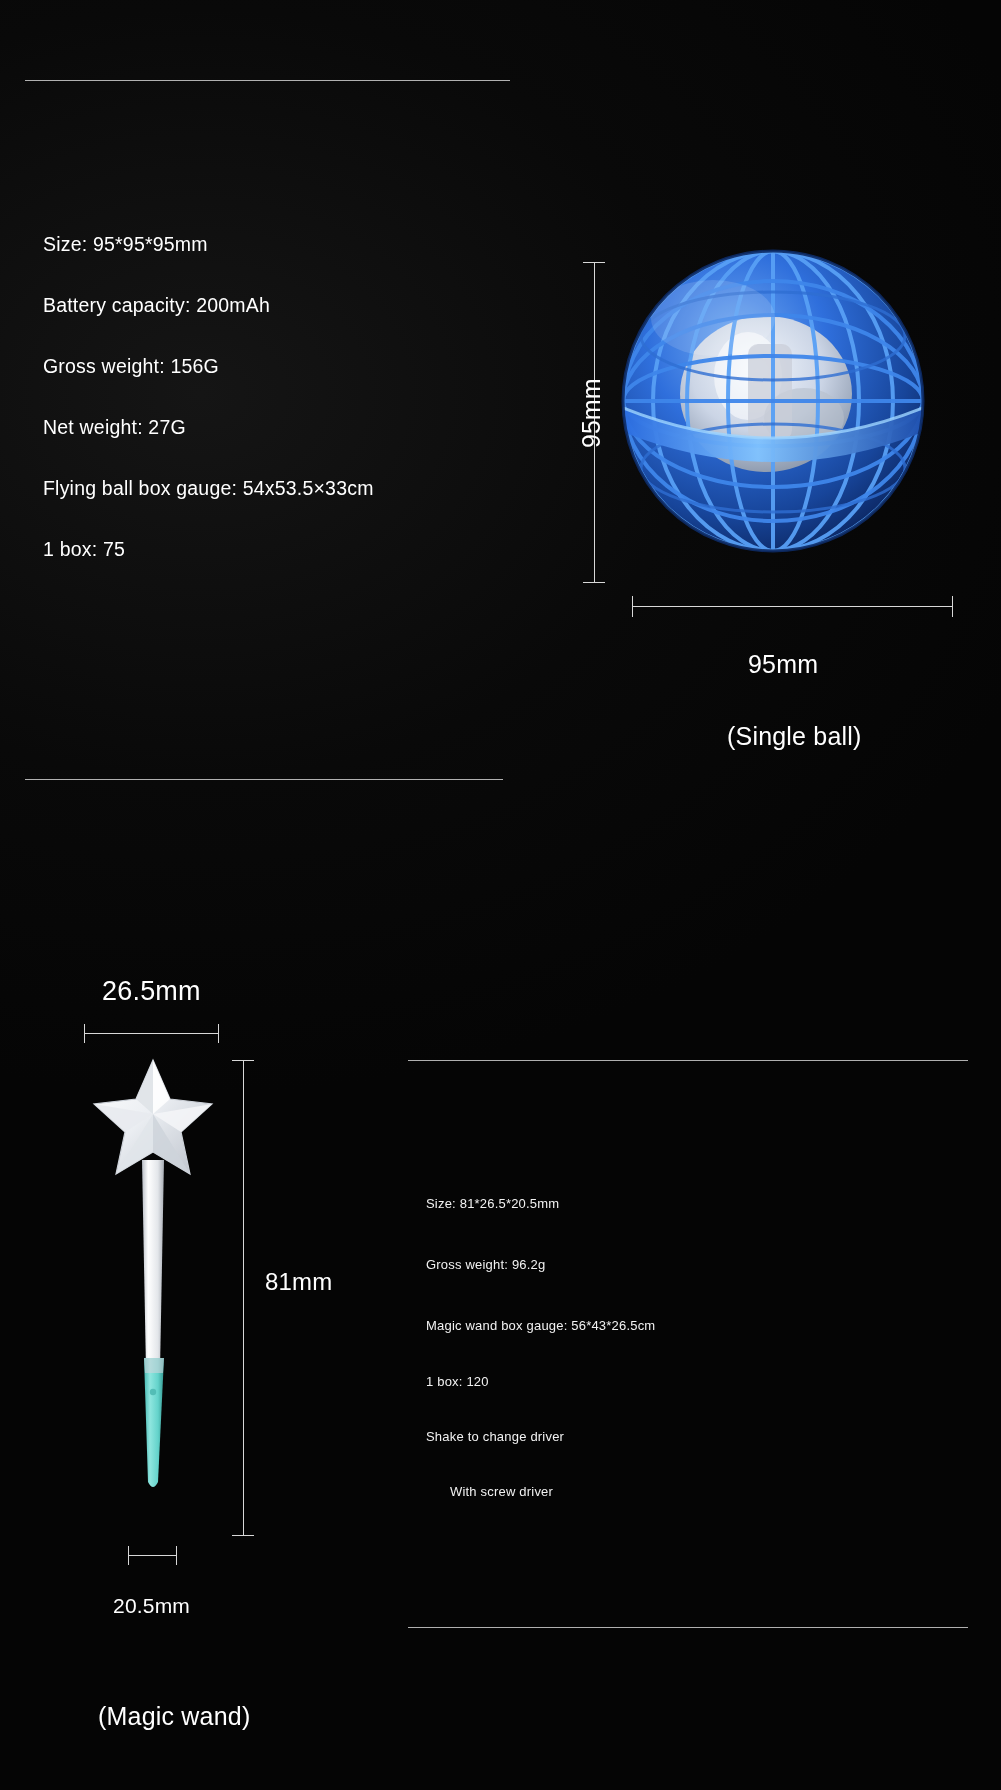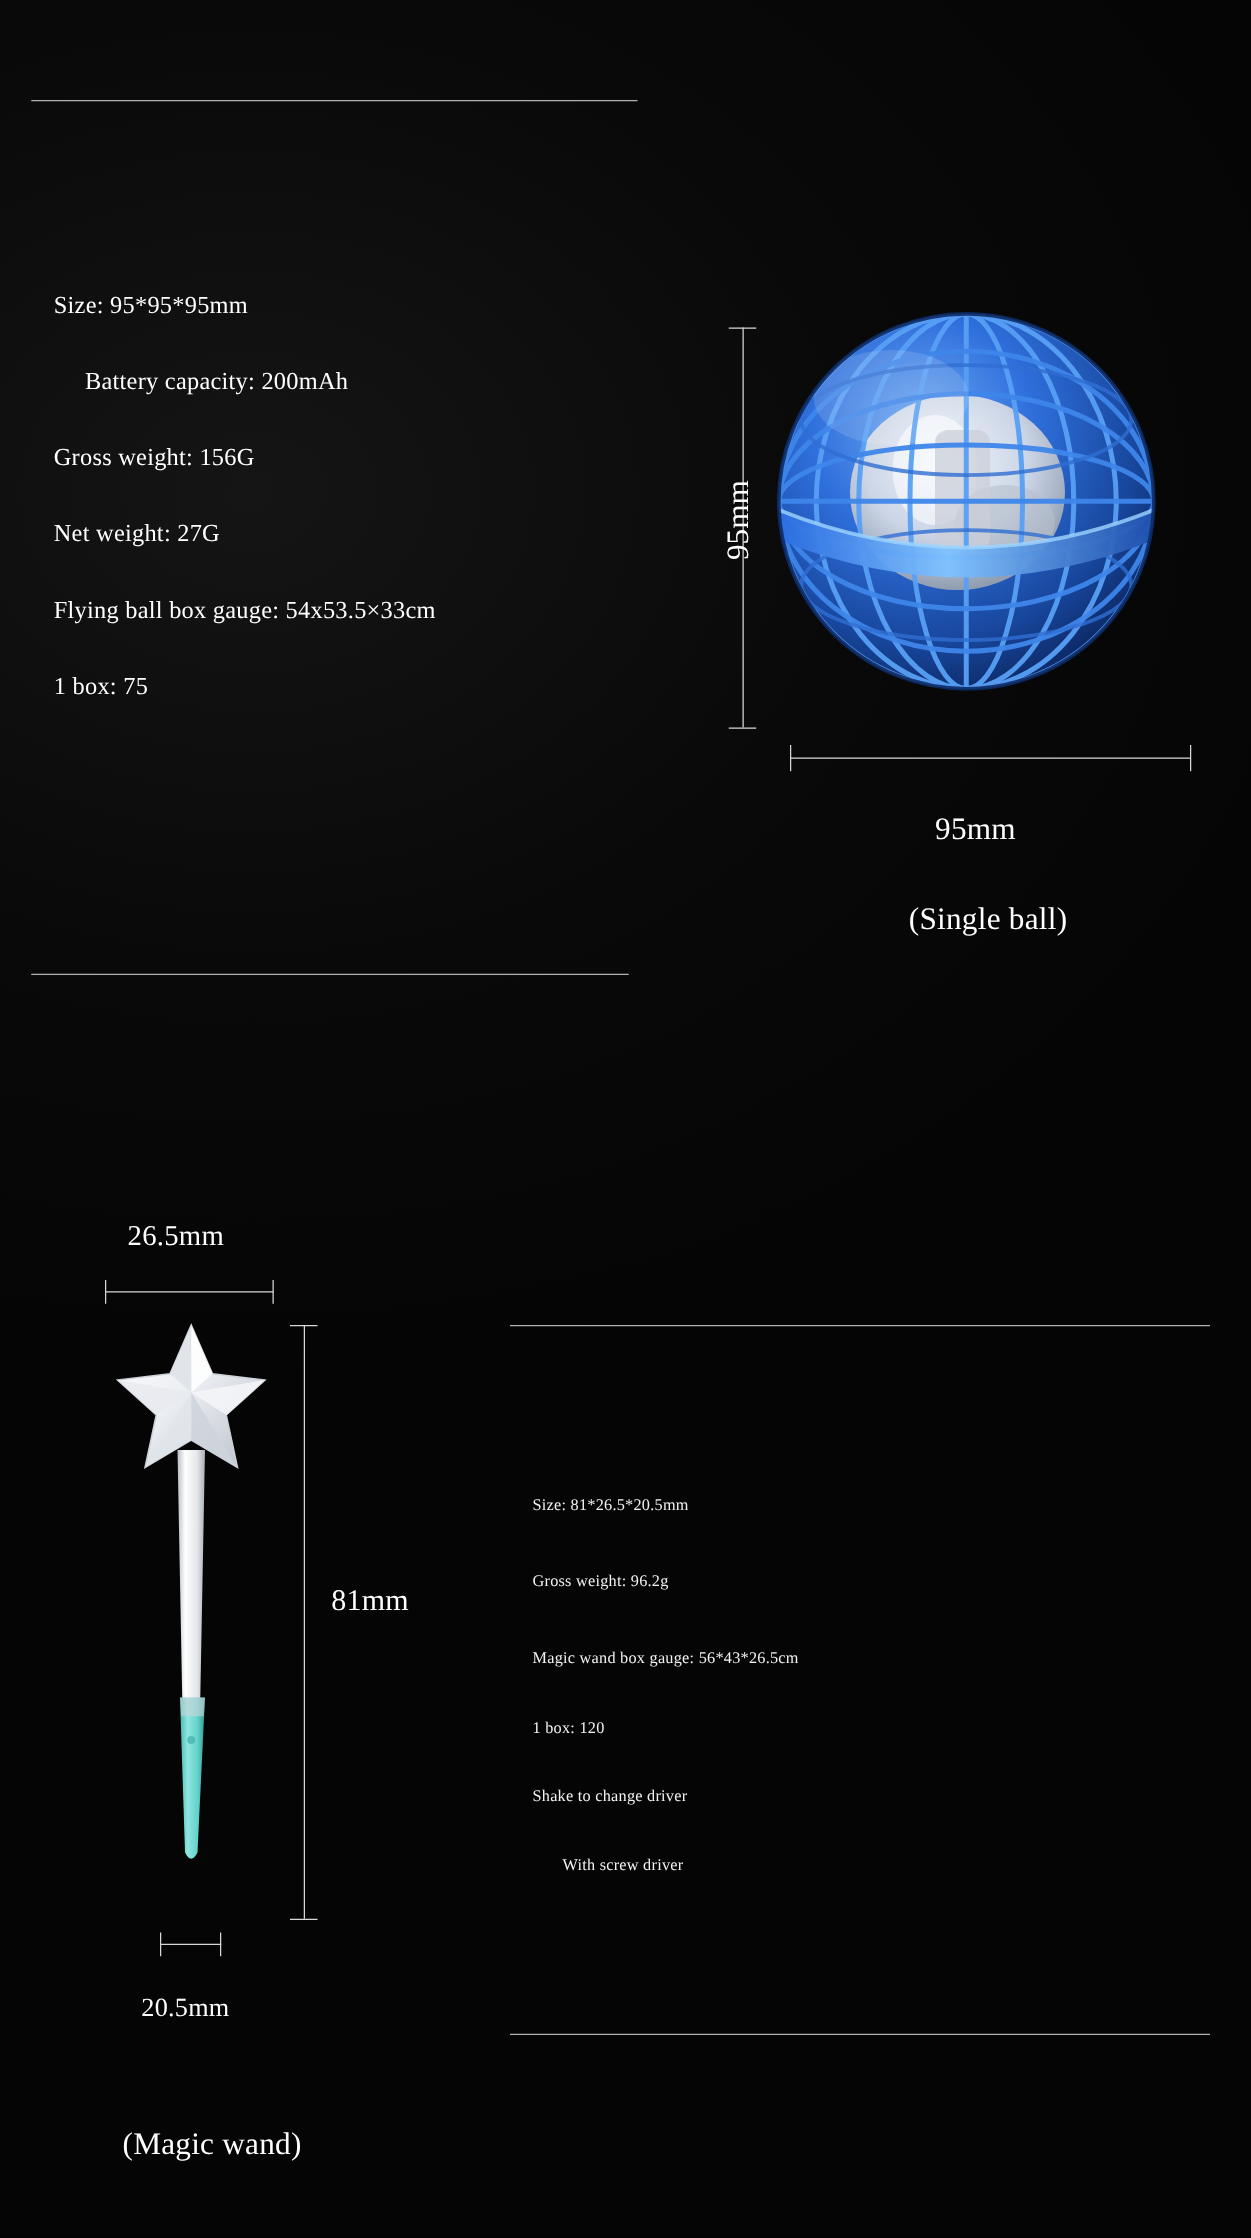--- a/index.html
+++ b/index.html
@@ -16,21 +16,20 @@
     color: #ffffff;
   }
 
   .page {
     position: absolute;
     inset: 0;
     background:
       radial-gradient(ellipse 900px 700px at 20% 22%, #151515 0%, #090909 55%, #050505 100%),
       radial-gradient(ellipse 900px 800px at 85% 78%, #121212 0%, #070707 60%, #030303 100%),
       #070707;
-    font-family: Liberation Serif, serif;
   }
 
   
   .rule {
     position: absolute;
     height: 1px;
     background: #cfcfcf;
     opacity: 0.85;
   }
   .txt {
@@ -116,21 +115,21 @@
   }
 </style>
 </head>
 <body>
 
 <div class="page">
 
   <div class="rule" style="left:25px; top:80px; width:485px;"></div>
 
   <div class="txt spec-line" style="left:43px; top:235px;">Size: 95*95*95mm</div>
-  <div class="txt spec-line" style="left:43px; top:296px;margin-left:25px;">Battery capacity: 200mAh</div>
+  <div class="txt spec-line" style="left:43px; top:296px;">Battery capacity: 200mAh</div>
   <div class="txt spec-line" style="left:43px; top:357px;">Gross weight: 156G</div>
   <div class="txt spec-line" style="left:43px; top:418px;">Net weight: 27G</div>
   <div class="txt spec-line" style="left:43px; top:479px;">Flying ball box gauge: 54x53.5×33cm</div>
   <div class="txt spec-line" style="left:43px; top:540px;">1 box: 75</div>
 
   <div id="ball-wrap">
     <svg class="ball-svg" width="330" height="330" viewBox="0 0 330 330" xmlns="http://www.w3.org/2000/svg">
       <defs>
         <radialGradient id="ballBody" cx="38%" cy="30%" r="78%">
           <stop offset="0%" stop-color="#6ea8f2"></stop>
@@ -198,21 +197,21 @@
 
   <div class="hline" style="left:632px; top:606px; width:320px;"></div>
   <div class="tick-v" style="left:632px; top:596px; height:21px;"></div>
   <div class="tick-v" style="left:952px; top:596px; height:21px;"></div>
   <div class="txt dim-label-big" style="left:748px; top:650px;">95mm</div>
 
   <div class="txt caption" style="left:727px; top:722px;">(Single ball)</div>
 
   <div class="rule" style="left:25px; top:779px; width:478px;"></div>
 
-  <div class="txt dim-label" style="left:102px; top:976px; font-size:23px;">26.5mm</div>
+  <div class="txt dim-label" style="left:102px; top:976px; font-size:27px;">26.5mm</div>
   <div class="hline" style="left:84px; top:1033px; width:135px;"></div>
   <div class="tick-v" style="left:84px; top:1024px; height:19px;"></div>
   <div class="tick-v" style="left:218px; top:1024px; height:19px;"></div>
 
   <div id="wand-wrap">
     <svg width="170" height="500" viewBox="0 0 170 500" xmlns="http://www.w3.org/2000/svg">
       <defs>
         <linearGradient id="starGrad" x1="0" y1="0" x2="1" y2="1">
           <stop offset="0%" stop-color="#ffffff"></stop>
           <stop offset="45%" stop-color="#eceff3"></stop>

